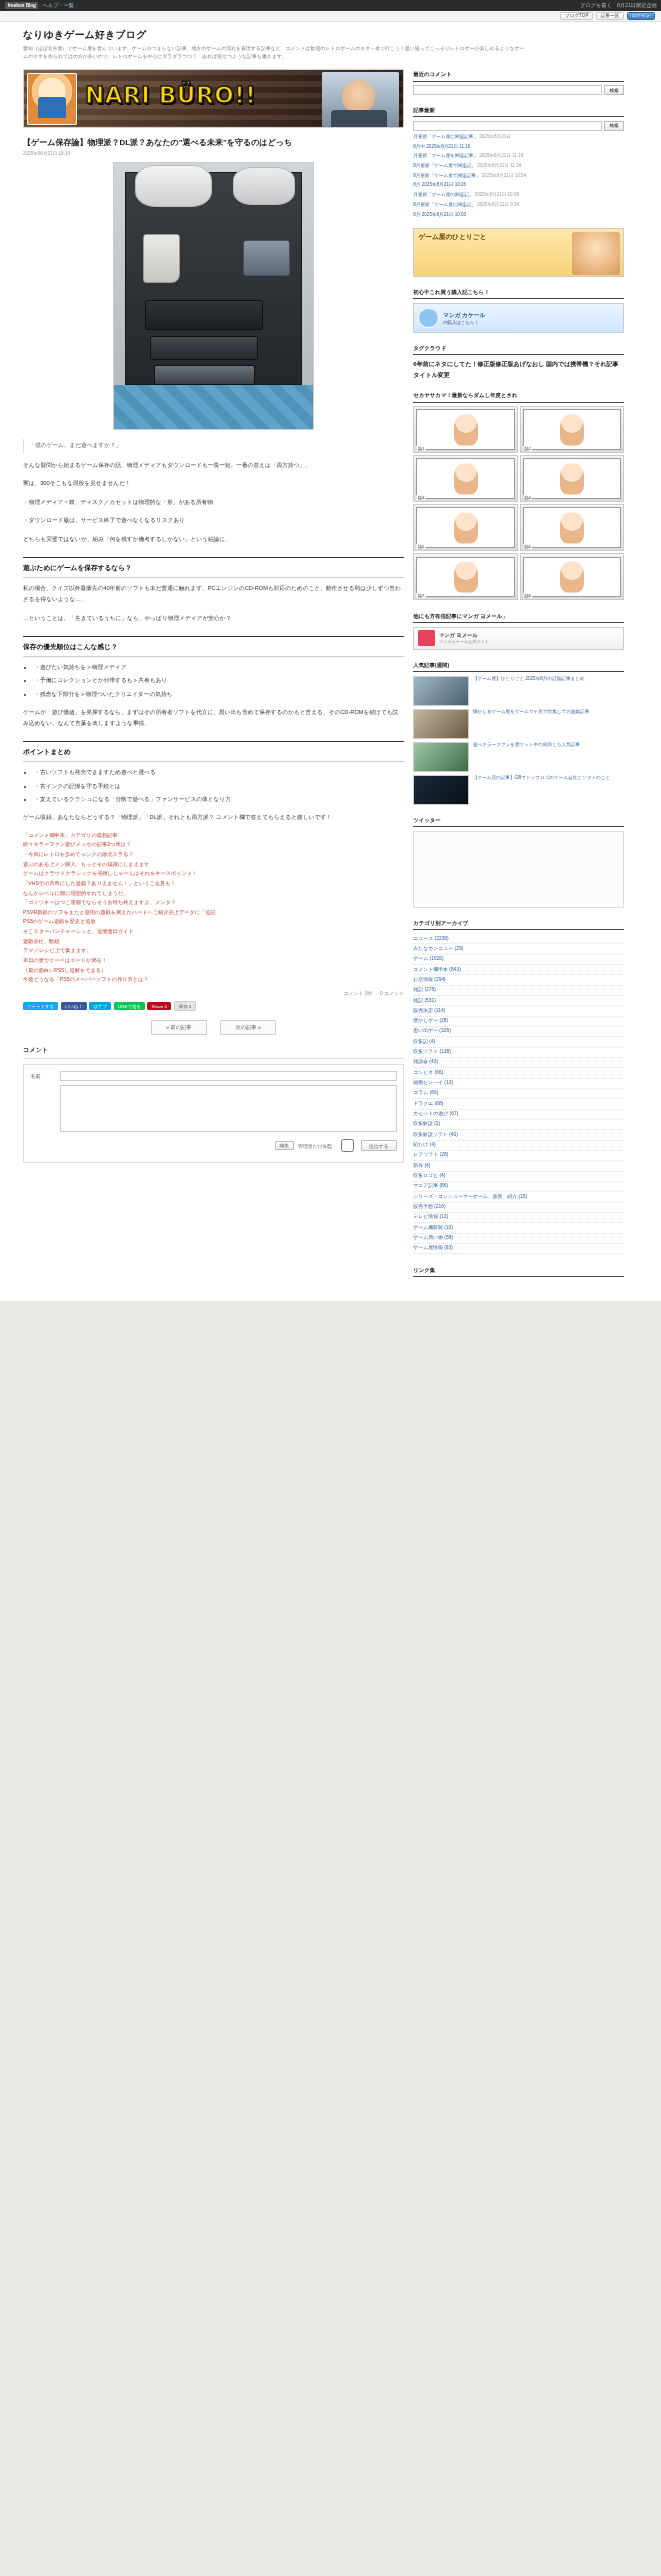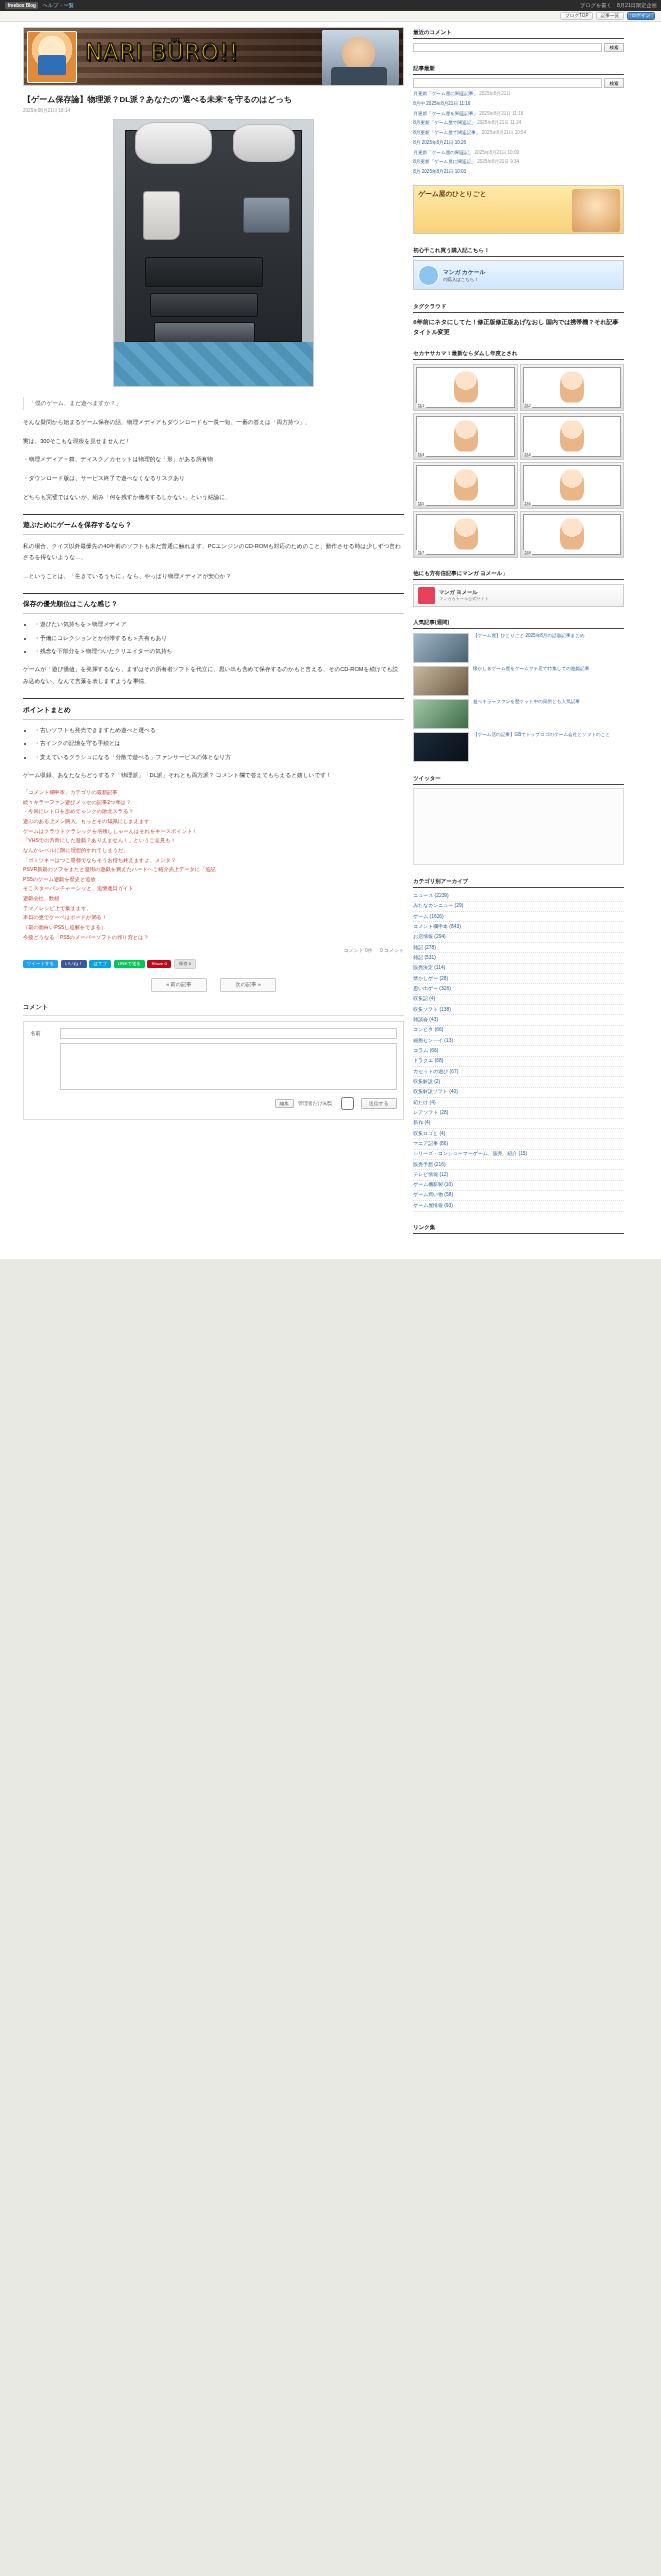--- a/index.html
+++ b/index.html
@@ -61,21 +61,21 @@
   .banner .girl{
     position:absolute;left:3.1px;top:3.1px;width:50px;height:52px;border-radius:2.1px;
     background:radial-gradient(circle at 50% 35%,#ffe9c6 0 32%,#f7c789 33% 48%,#e08a3c 49% 100%);
     box-shadow:inset 0 0 0 1px #fff;
   }
   .banner .girl:after{
     content:"";position:absolute;left:11.3px;top:24px;width:28px;height:20.6px;background:#2f6fb5;
     border-radius:3.1px 3.1px 1px 1px;
   }
   .banner .logotext{
-    position:absolute;left:61px;top:11.3px;font-size:23px;font-weight:normal;color:#ffd400;
+    position:absolute;left:61px;top:11.3px;font-size:23px;font-weight:bold;color:#ffd400;
     -webkit-text-stroke:1.5px #1a1a1a;letter-spacing:0.5px;font-family:"DejaVu Sans",sans-serif;
     text-shadow:1.5px 1.5px 0 #000;
   }
   .banner .man{
     position:absolute;right:4.1px;top:2.1px;width:77px;height:55px;border-radius:1.5px;
     background:linear-gradient(#c9d7e4,#7c8d9c);
   }
   .banner .man .face{
     position:absolute;left:19.6px;top:7.2px;width:33px;height:34px;border-radius:50%;
     background:radial-gradient(circle at 50% 40%,#f3d3b0,#d9a97d);
@@ -262,20 +262,24 @@
   <span></span>
   <span class="btns">
     <span class="btn">ブログTOP</span>
     <span class="btn">記事一覧</span>
     <span class="btn blue">ログイン</span>
   </span>
 </div>
 
 <div class="page">
 
+  <div class="site-header">
+    <h1 class="site-title">なりゆきゲーム好きブログ</h1>
+    <div class="site-desc">愛知（ほぼ名古屋）でゲーム屋を営んでいます。ゲームやつまらない記事、地方のゲームの流れを表現する記事など、コメントは歓迎のレトロゲームのネタ一本で行こう！思い違ってこっそりレトロゲーが楽しめるようなゲームのネタを作られてはの方が多いので、レトロゲームを中心にダラダラつづく、あれば役立つような記事も書きます。</div>
+  </div>
 
   <div class="columns">
 
     <div class="main">
 
       <div class="banner">
         <div class="shelf"></div>
         <div class="girl"></div>
         <div class="logotext">NARI BÜRO!!</div>
         <div class="man">

